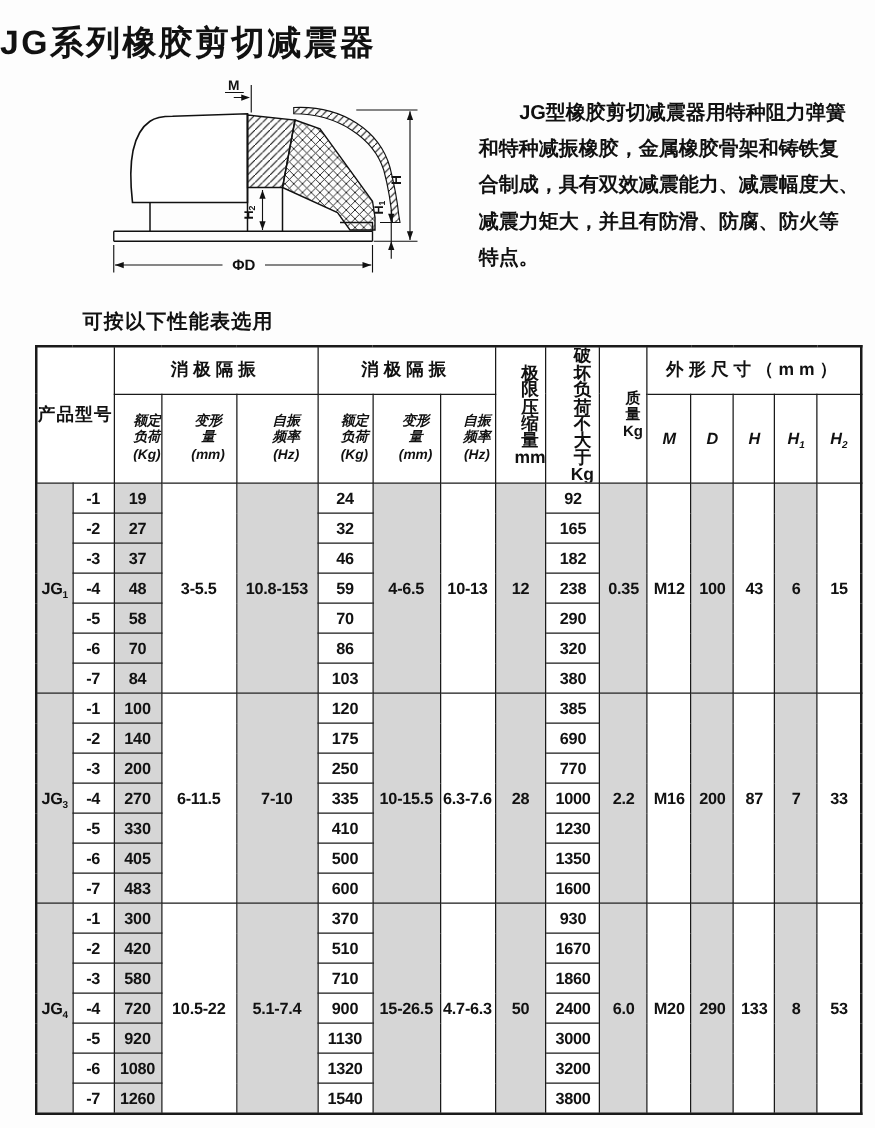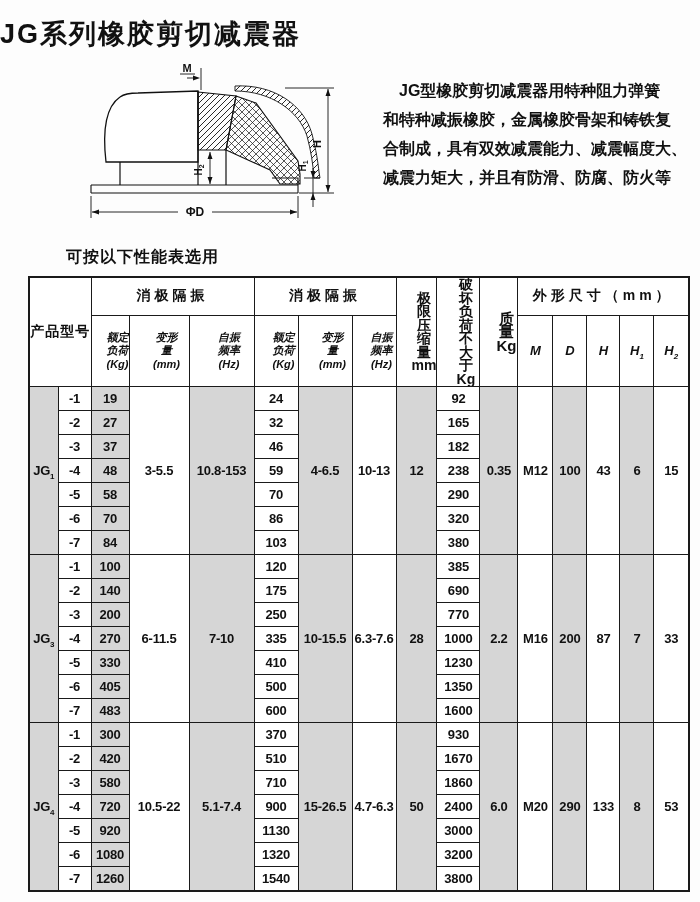--- a/index.html
+++ b/index.html
@@ -14,21 +14,21 @@
   .page-title {
     position:absolute; top:16px; left:0; width:100%;
     text-align:left; font-size:27px; font-weight:bold; letter-spacing:2px;
   }
   .figure-wrap { position:absolute; left:60px; top:56px; }
   .intro {
     position:absolute; left:383px; top:76px; width:310px;
     font-size:16px; font-weight:bold; line-height:29px;
   }
   .intro .line { white-space:nowrap; }
-  .intro .line.first { padding-left:16px; }
+  .intro .line.first { padding-left:16px;text-align:center; }
   .table-note {
     position:absolute; left:33px; top:247px;
     font-size:16px; font-weight:bold; letter-spacing:1px;margin-left:33px;
   }
   .table-wrap { position:absolute; left:28px; top:276px; }
   table.perf {
     border-collapse:collapse; table-layout:fixed;
     border:2px solid var(--table-border, #1a1a1a);
   }
   table.perf th, table.perf td {
@@ -104,20 +104,21 @@
     <polygon points="237,156 230,153.5 230,158.5" fill="#111"></polygon>
     <text x="135" y="160" font-size="12" text-anchor="middle">ΦD</text>
   </svg>
 </div>
 
 <div class="intro">
   <div class="line first">JG型橡胶剪切减震器用特种阻力弹簧</div>
   <div class="line">和特种减振橡胶，金属橡胶骨架和铸铁复</div>
   <div class="line">合制成，具有双效减震能力、减震幅度大、</div>
   <div class="line">减震力矩大，并且有防滑、防腐、防火等</div>
+  <div class="line">特点。</div>
 </div>
 
 <div class="table-note">可按以下性能表选用</div>
 
 <div class="table-wrap">
   <table class="perf">
     <colgroup>
       <col style="width:29px">
         <col style="width:33px">
         <col style="width:34px">
@@ -141,21 +142,21 @@
         <th class="th-group" colspan="3">消极隔振</th>
         <th class="th-group" colspan="3">消极隔振</th>
         <th class="th-sub" rowspan="2">极限
 压缩
 量
 mm</th>
         <th class="th-sub" rowspan="2">破坏
 负荷
 不大
 于Kg</th>
-        <th class="th-sub" rowspan="2" style="font-size:15px">质量
+        <th class="th-sub" rowspan="2" style="font-size:12px">质量
 Kg</th>
         <th class="th-group" colspan="5">外形尺寸（mm）</th>
       </tr>
       <tr class="sub-row">
         <th class="th-sub">额定
 负荷
 (Kg)</th>
         <th class="th-sub">变形
 量
 (mm)</th>

